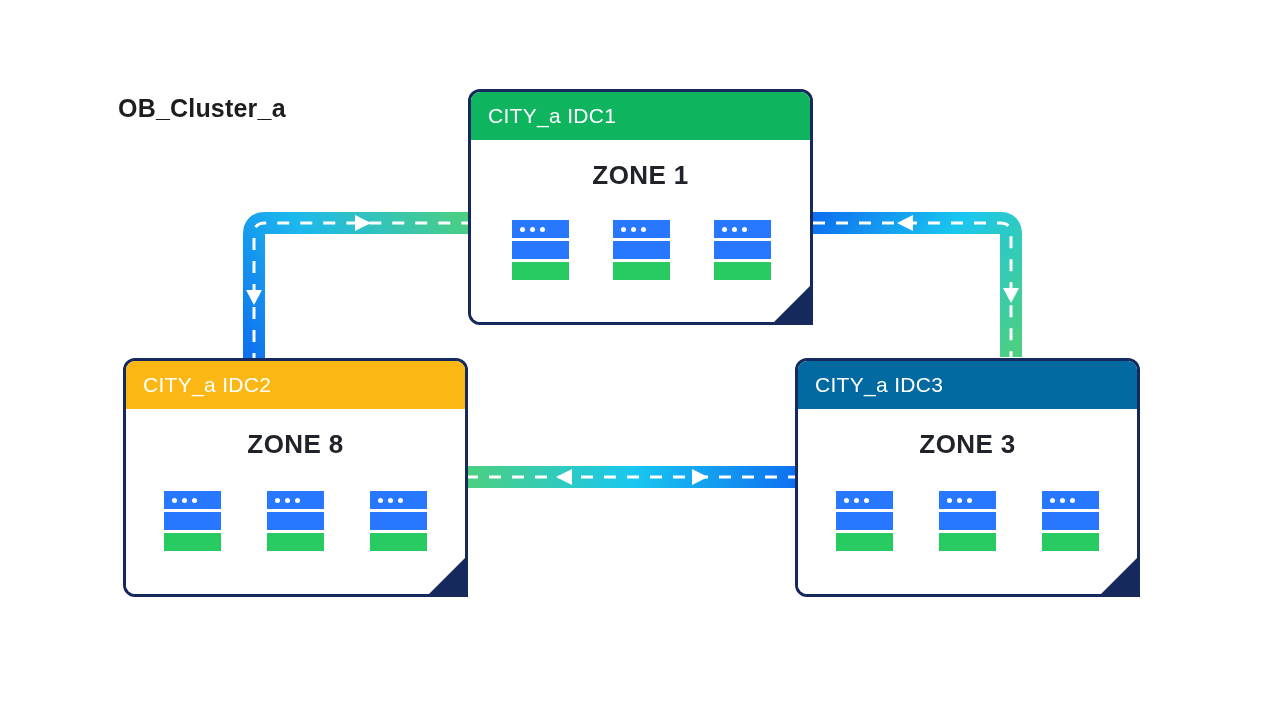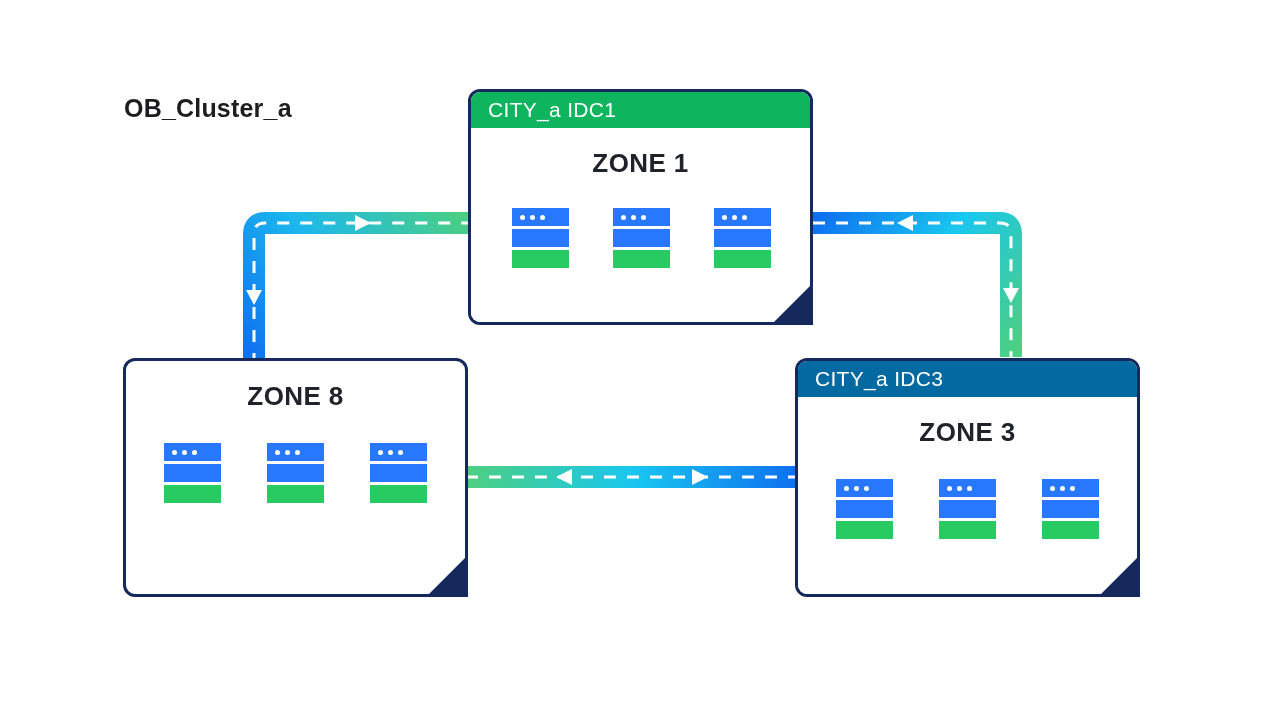--- a/index.html
+++ b/index.html
@@ -16,21 +16,21 @@
     position: relative;
     width: 1280px;
     height: 706px;
     background: #ffffff;
     overflow: hidden;
   }
 
   
   .cluster-title {
     position: absolute;
-    left: 124px;
+    left: 118px;
     top: 94px;
     font-size: 25px;
     font-weight: bold;
     color: #1d1d1f;
     letter-spacing: 0.2px;
     white-space: nowrap;
   }
 
   
   #links {
@@ -45,21 +45,21 @@
   .idc-card {
     position: absolute;
     box-sizing: border-box;
     background: #ffffff;
     border: 3px solid #16295c;
     border-radius: 12px;
     overflow: hidden;
     z-index: 5;
   }
   .idc-header {
-    height: 36px;
+    height: 48px;
     display: flex;
     align-items: center;
     padding-left: 17px;
     box-sizing: border-box;
   }
   .idc-header-text {
     color: #ffffff;
     font-size: 21px;
     font-weight: normal;
     letter-spacing: 0.3px;
@@ -213,20 +213,23 @@
           </div>
           <div class="bar bar-mid" style="background: rgb(40, 120, 255);"></div>
           <div class="bar bar-bot" style="background: rgb(40, 202, 98);"></div>
         </div>
       </div>
     </div>
   </div>
   <div class="fold" style="left: 771px; top: 283px; background: rgb(22, 41, 92);"></div>
 
   <div class="idc-card" id="card-idc2" style="left: 123px; top: 358px; width: 345px; height: 239px; border-color: rgb(22, 41, 92);">
+    <div class="idc-header" id="hdr-idc2" style="background: rgb(251, 183, 19);">
+      <span class="idc-header-text" style="color: rgb(255, 255, 255);">CITY_a  IDC2</span>
+    </div>
     <div class="idc-body">
       <div class="zone-title" style="color: rgb(32, 35, 42);">ZONE 8</div>
       <div class="servers" style="left:38px; top:62px; gap:46px;">
         <div class="server">
           <div class="bar bar-top" style="background: rgb(40, 120, 255);">
             <span class="dot"></span>
             <span class="dot"></span>
             <span class="dot"></span>
           </div>
           <div class="bar bar-mid" style="background: rgb(40, 120, 255);"></div>

